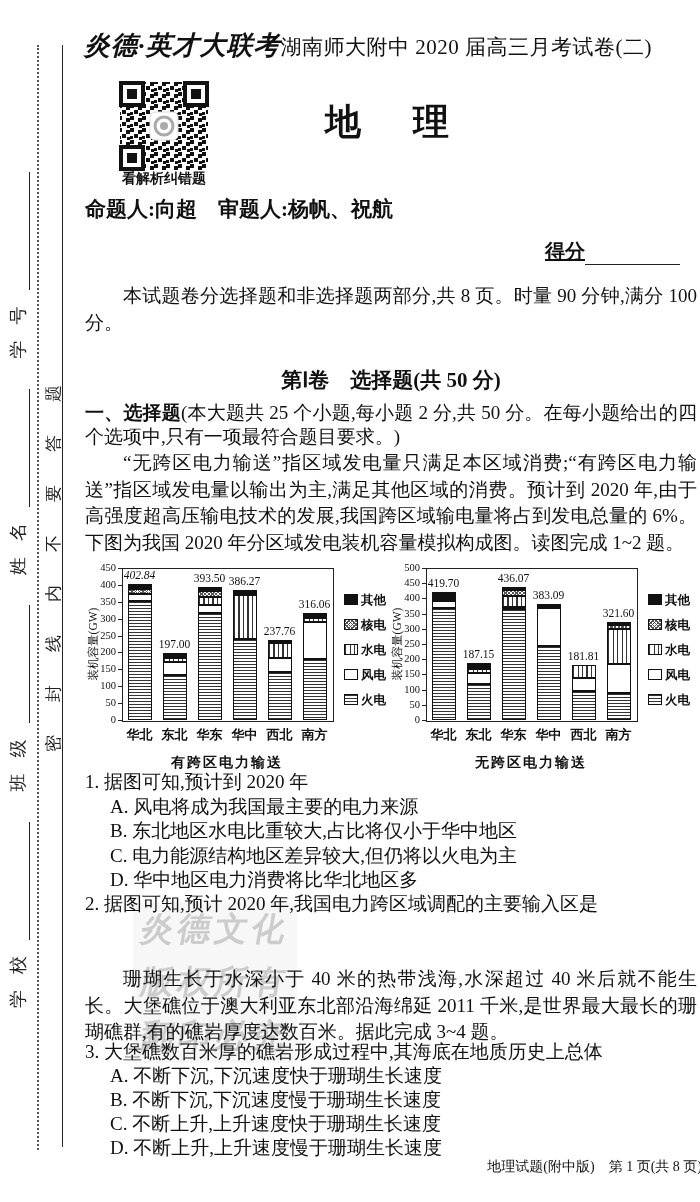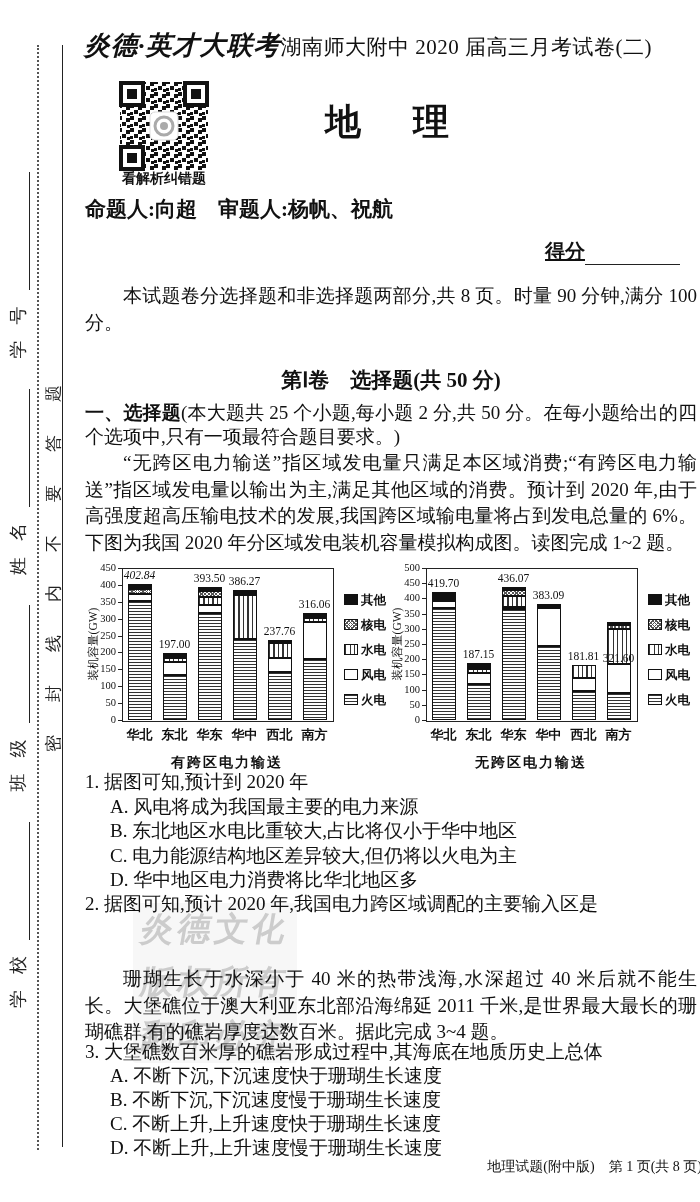--- a/index.html
+++ b/index.html
@@ -266,21 +266,21 @@
       <div class="seg pat-fire" style="left: 179.5px; width: 24px; top: 134.512px; height: 29.488px;"></div>
       <div class="seg pat-wind" style="left: 179.5px; width: 24px; top: 122.352px; height: 12.16px;"></div>
       <div class="seg pat-hydro" style="left: 179.5px; width: 24px; top: 108.73px; height: 13.6222px;"></div>
       <div class="val-label" style="left: 159.5px; top: 93.7298px;">181.81</div>
       <div class="cat-label" style="left: 169.5px; top: 170px;">西北</div>
       <div class="seg pat-fire" style="left: 214.5px; width: 24px; top: 136.64px; height: 27.36px;"></div>
       <div class="seg pat-wind" style="left: 214.5px; width: 24px; top: 107.76px; height: 28.88px;"></div>
       <div class="seg pat-hydro" style="left: 214.5px; width: 24px; top: 72.8px; height: 34.96px;"></div>
       <div class="seg pat-nuclear" style="left: 214.5px; width: 24px; top: 69.152px; height: 3.648px;"></div>
       <div class="seg pat-other" style="left: 214.5px; width: 24px; top: 66.2336px; height: 2.9184px;"></div>
-      <div class="val-label" style="left: 194.5px; top: 51.2336px; margin-top: 45px;">321.60</div>
+      <div class="val-label" style="left: 194.5px; top: 51.2336px;">321.60</div>
       <div class="cat-label" style="left: 204.5px; top: 170px;">南方</div>
       <div class="chart-title" style="left: 34px; width: 210px; top: 198px;">无跨区电力输送</div>
       <div class="leg-item" style="left: 256px; top: 36px;"><span class="leg-box pat-other"></span><span>其他</span></div>
       <div class="leg-item" style="left: 256px; top: 61px;"><span class="leg-box pat-nuclear"></span><span>核电</span></div>
       <div class="leg-item" style="left: 256px; top: 86px;"><span class="leg-box pat-hydro"></span><span>水电</span></div>
       <div class="leg-item" style="left: 256px; top: 111px;"><span class="leg-box pat-wind"></span><span>风电</span></div>
       <div class="leg-item" style="left: 256px; top: 136px;"><span class="leg-box pat-fire"></span><span>火电</span></div>
     </div>
 
   <div class="qblock" style="top:770px;">

